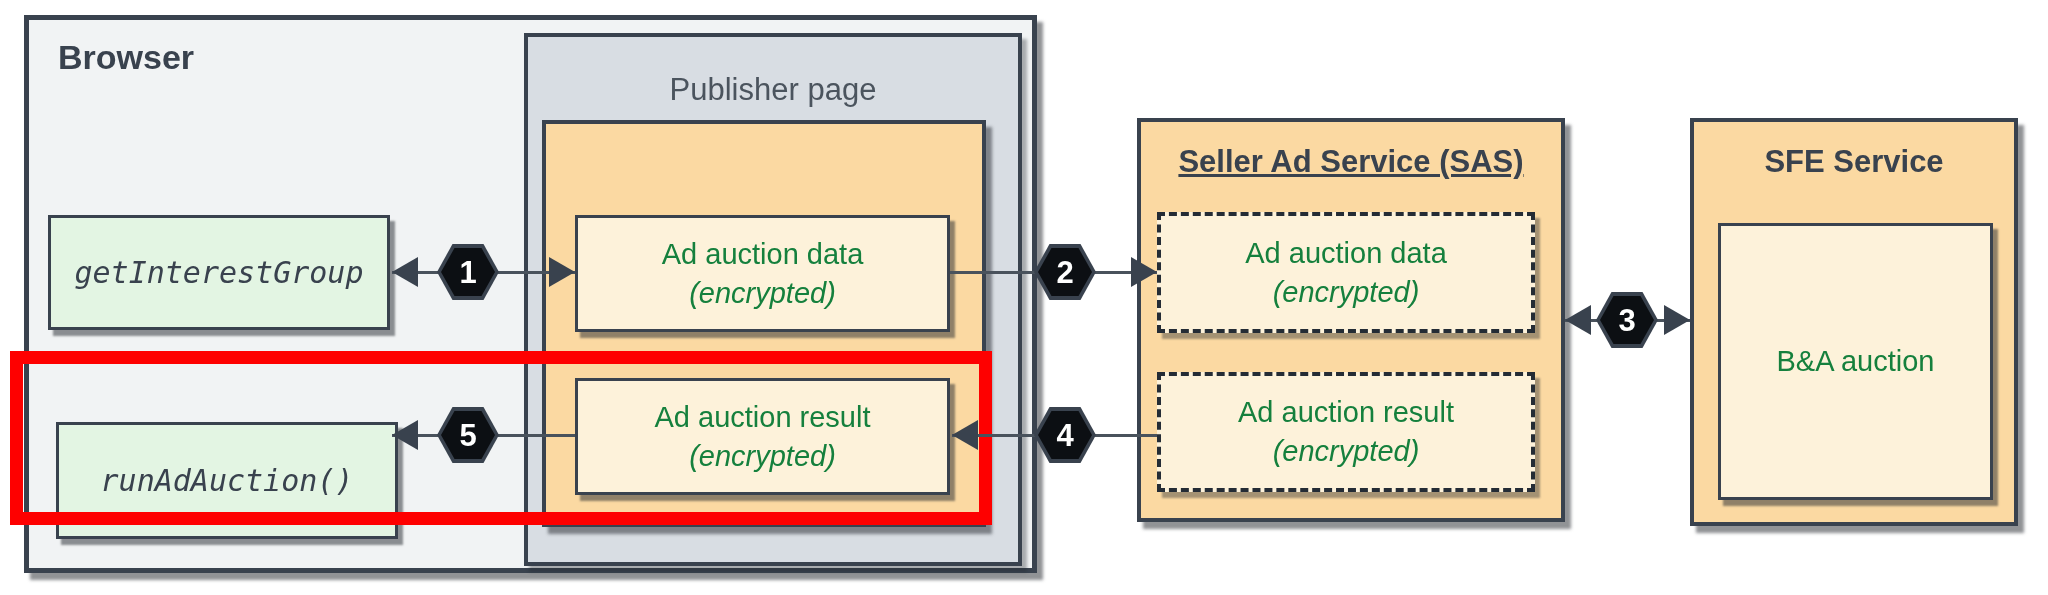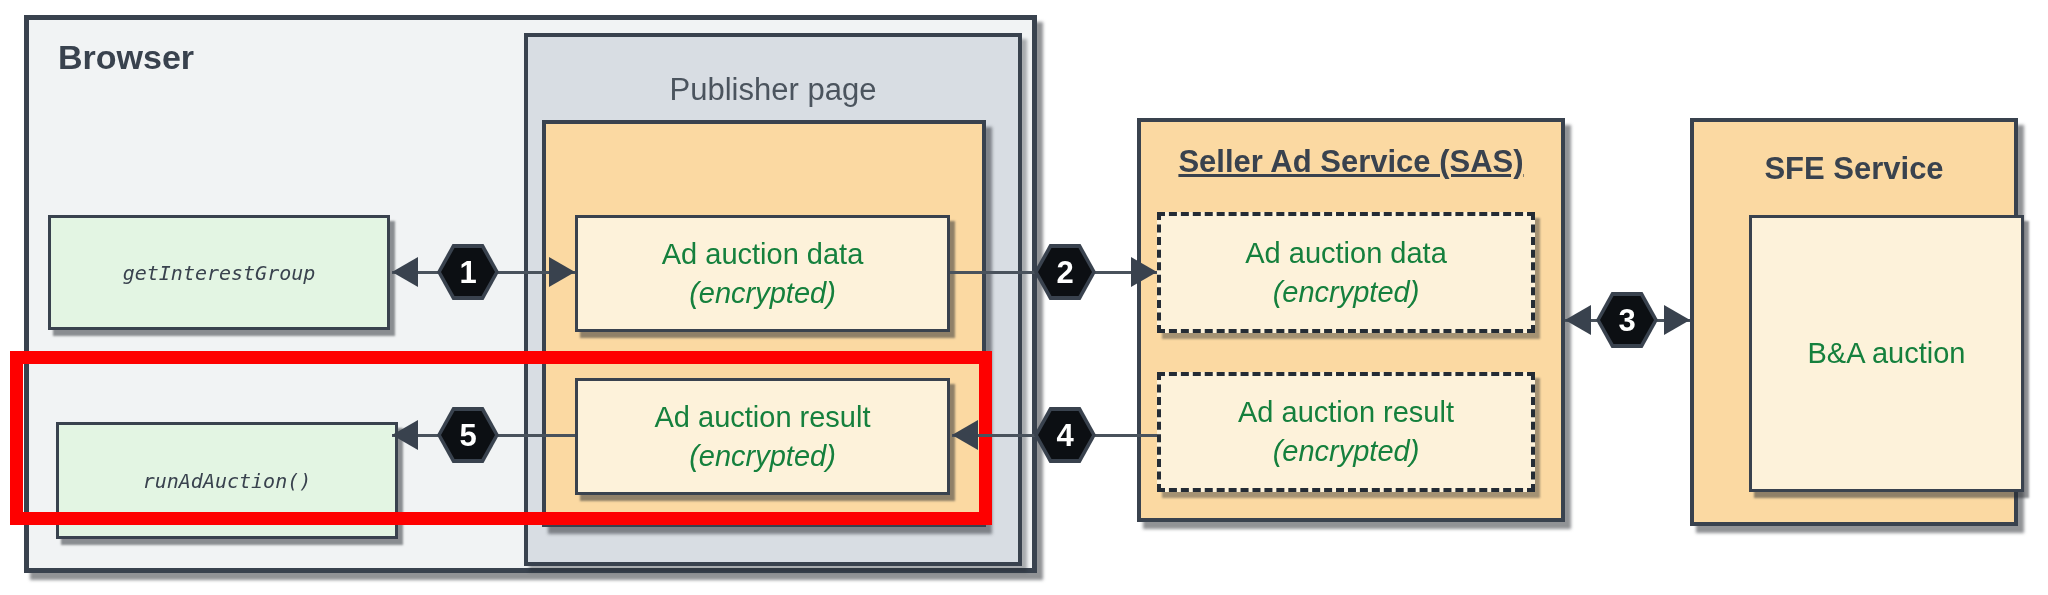--- a/index.html
+++ b/index.html
@@ -17,21 +17,21 @@
   .cream-dashed{background:#fdf2da;border:4px dashed #242c35;box-shadow:5px 6px 2px rgba(35,40,46,.4);}
   .green{background:#e3f5e3;border:3px solid #39424e;box-shadow:5px 6px 2px rgba(35,40,46,.5);}
   
   .browser-title{font-size:34px;font-weight:bold;color:#39424e;}
   .pub-title{font-size:31px;color:#4b545e;text-align:center;width:100%;}
   .svc-title{font-size:31px;font-weight:bold;text-align:center;width:100%;color:#39424e;}
   .label-box{display:flex;flex-direction:column;align-items:center;justify-content:center;
     font-size:29px;line-height:39px;color:#15803d;text-align:center;}
   .label-box .enc{font-style:italic;}
   .code-box{display:flex;flex-direction:column;align-items:center;justify-content:center;
-    font-family:"DejaVu Sans Mono",monospace;font-style:italic;font-size:20px;line-height:40px;color:#39424e;text-align:center;}
+    font-family:"DejaVu Sans Mono",monospace;font-style:italic;font-size:30px;line-height:40px;color:#39424e;text-align:center;}
   
   .red-rect{border:13px solid #fe0000;z-index:20;}
   
   .aline{height:3px;background:#49525c;z-index:30;}
   .ahead{width:0;height:0;z-index:30;}
   .ahead.left{border-top:15px solid transparent;border-bottom:15px solid transparent;border-right:26px solid #39424e;}
   .ahead.right{border-top:15px solid transparent;border-bottom:15px solid transparent;border-left:26px solid #39424e;}
   
   .hex-outer{width:62px;height:56px;background:#39424e;z-index:31;
     clip-path:polygon(0% 50%,25% 0%,75% 0%,100% 50%,75% 100%,25% 100%);
@@ -76,22 +76,22 @@
   <div class="abs cream-dashed label-box" style="left:1157px;top:212px;width:378px;height:121px;">
     <span>Ad auction data</span>
     <span class="enc">(encrypted)</span>
   </div>
   <div class="abs cream-dashed label-box" style="left:1157px;top:372px;width:378px;height:120px;">
     <span>Ad auction result</span>
     <span class="enc">(encrypted)</span>
   </div>
 
   <div class="abs service" style="left:1690px;top:118px;width:328px;height:408px;"></div>
-  <div class="abs svc-title" style="left:1690px;top:144px;width:328px;margin-top:7px;">SFE Service</div>
-  <div class="abs cream label-box" style="left:1718px;top:215px;width:275px;height:277px;margin-left:31px;">
+  <div class="abs svc-title" style="left:1690px;top:144px;width:328px;">SFE Service</div>
+  <div class="abs cream label-box" style="left:1718px;top:223px;width:275px;height:277px;">
     <span>B&amp;A auction</span>
   </div>
 
   <div class="abs red-rect" style="left:10px;top:351px;width:982px;height:174px;"></div>
 
   <div class="abs aline" style="left:392px;top:271px;width:183px;"></div>
   <div class="abs ahead left" style="left:392px;top:257px;"></div>
   <div class="abs ahead right" style="left:549px;top:257px;"></div>
   <div class="abs hex-outer" style="left:437px;top:244px;">
     <div class="hex-inner">

